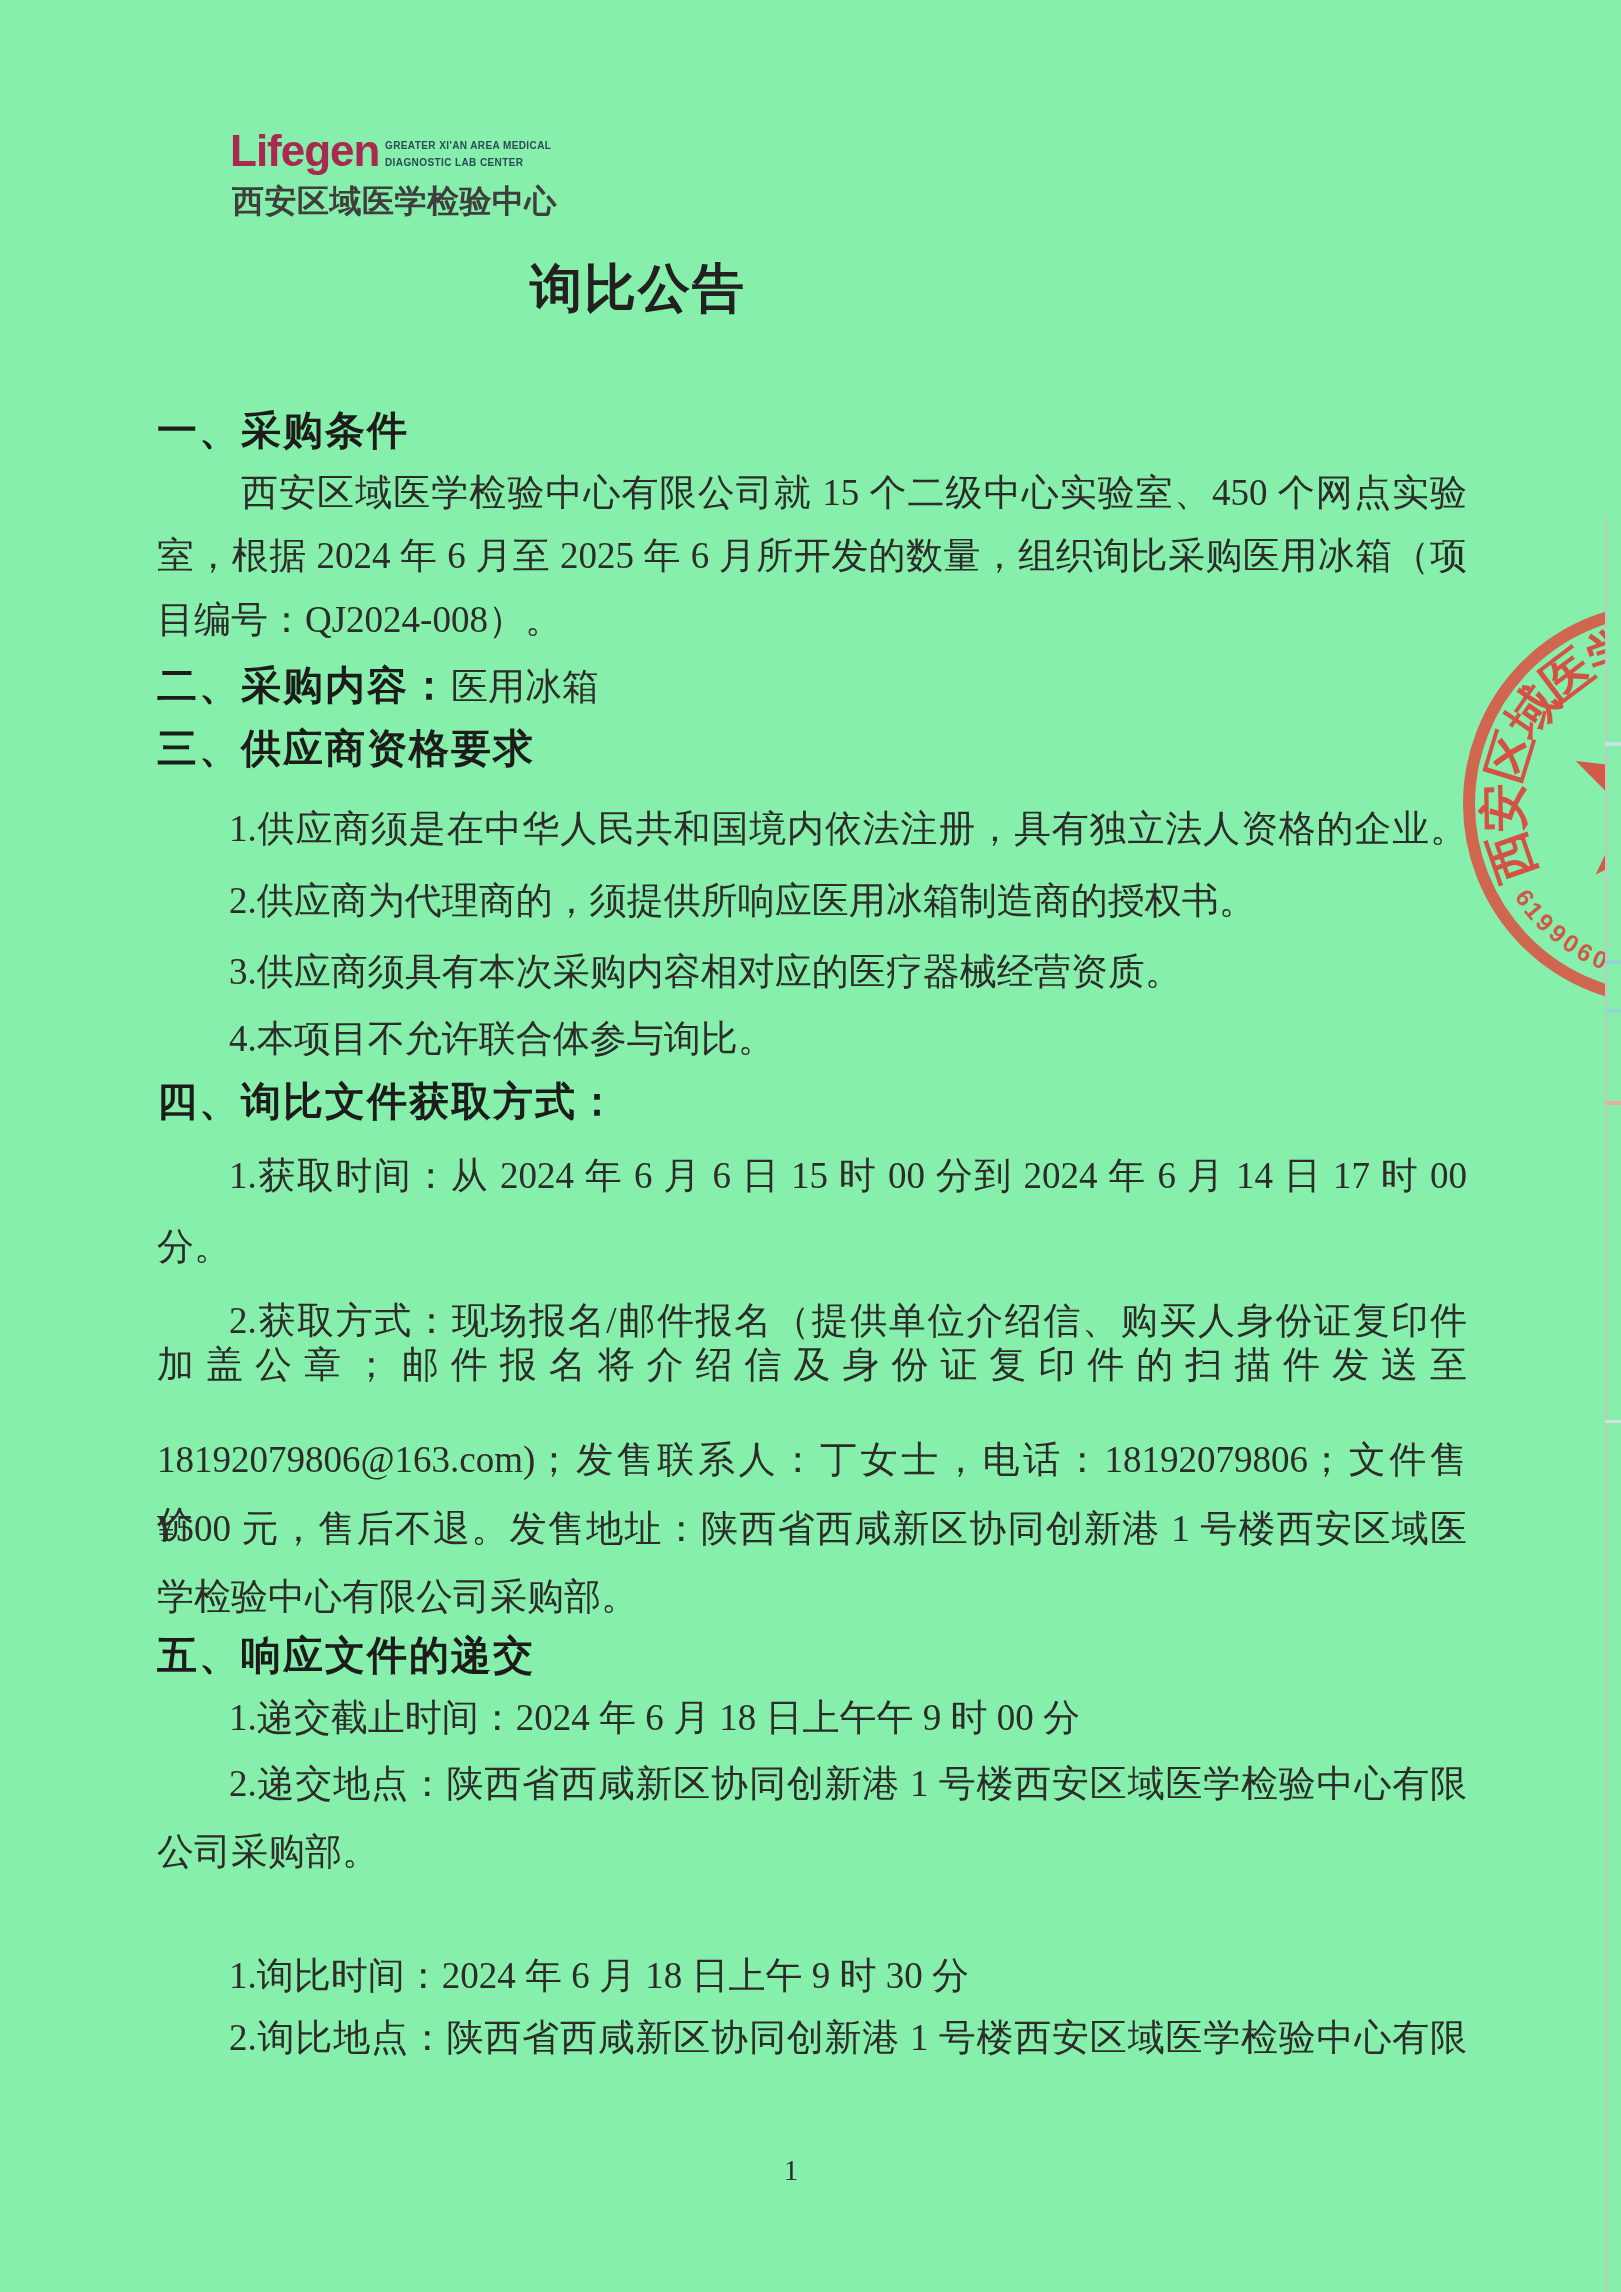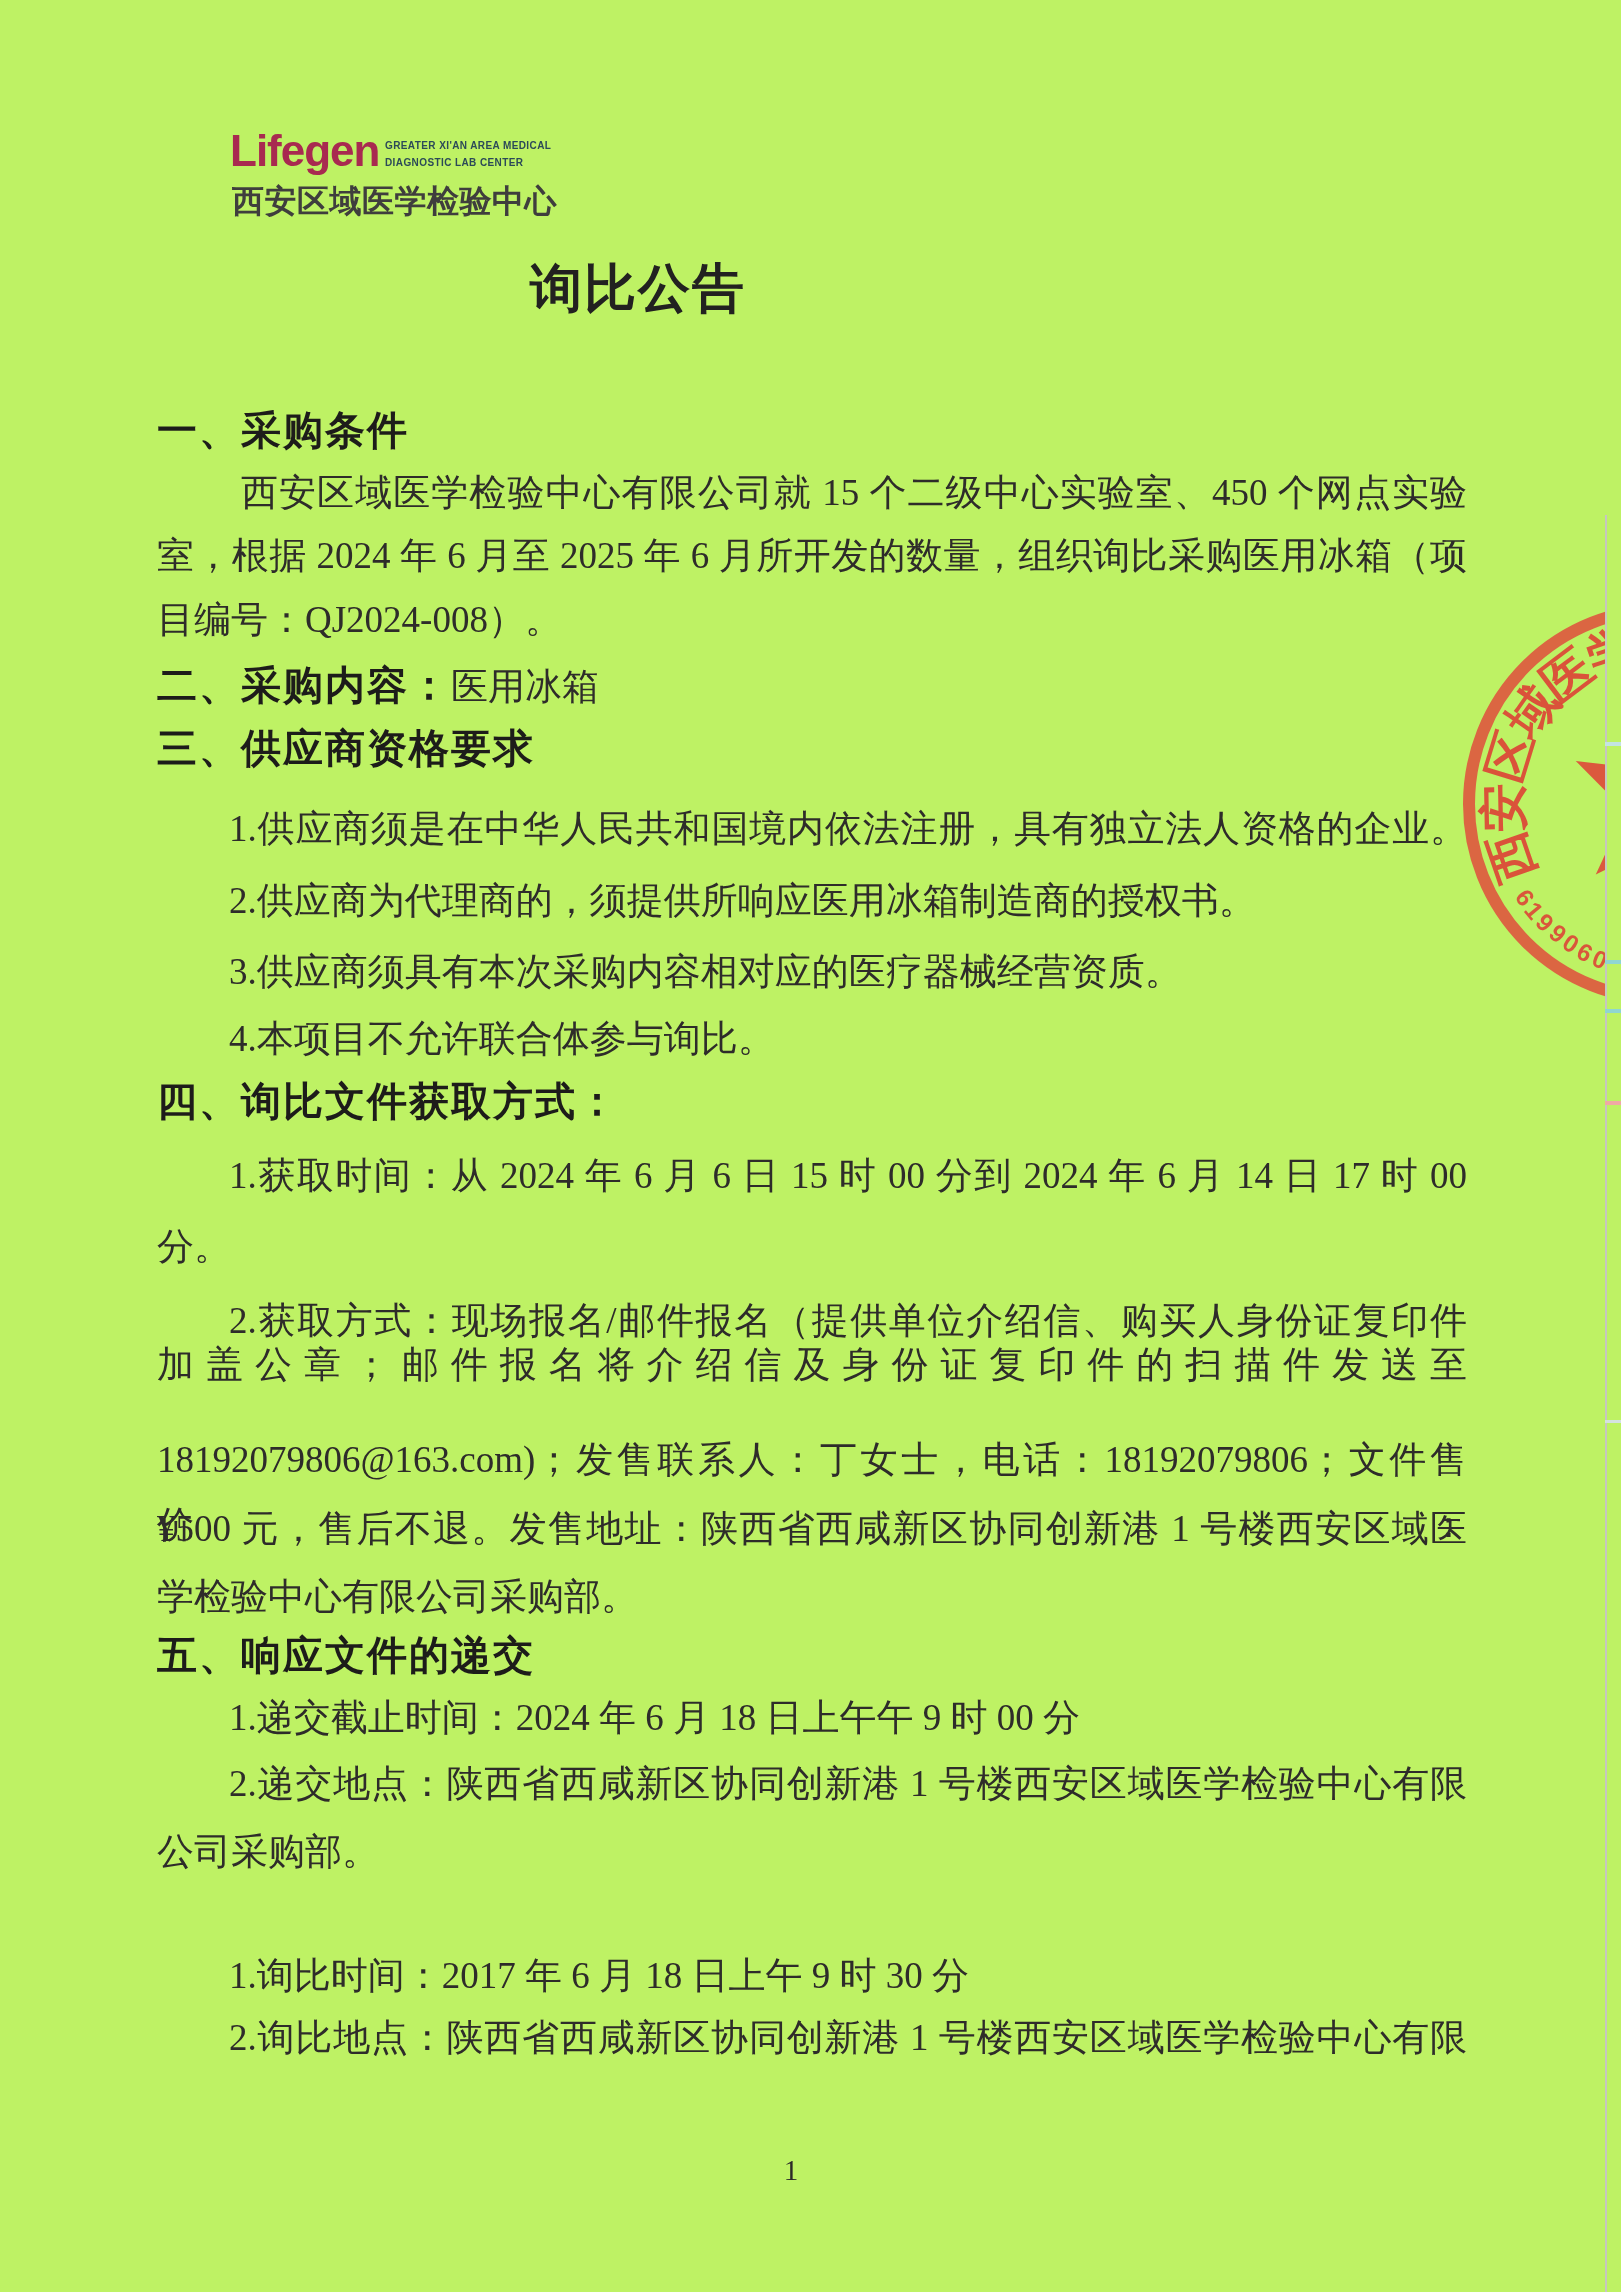--- a/index.html
+++ b/index.html
@@ -1,18 +1,18 @@
 <!DOCTYPE html>
 <html><head>
 <meta charset="utf-8">
 <style>
   html,body { margin:0; padding:0; background:#9a9a9a; }
   .page {
     position:relative; width:1621px; height:2293px; margin:0 auto;
-    background:#bef264; overflow:hidden;
+    background:#86efac; overflow:hidden;
     font-family:"Liberation Serif","DejaVu Serif",serif;
     color:#2e2c2a;
   }
 
   
   .logo { position:absolute; left:228px; top:125px; }
   .logo-brand {
     position:absolute; left:2px; top:2px;
     font-family:"Liberation Sans","DejaVu Sans",sans-serif;
     font-weight:700; font-size:44px; line-height:47px; letter-spacing:-1px;
@@ -129,21 +129,21 @@
       <div class="doc-line" style="top: 1214px;">分。</div>
       <div class="doc-line just" style="top: 1288px; text-indent: 72px;">2.获取方式：现场报名/邮件报名（提供单位介绍信、购买人身份证复印件</div>
       <div class="doc-line just" style="top: 1332px;">加盖公章；邮件报名将介绍信及身份证复印件的扫描件发送至</div>
       <div class="doc-line just" style="top: 1427px;">18192079806@163.com)；发售联系人：丁女士，电话：18192079806；文件售价：</div>
       <div class="doc-line just" style="top: 1496px;">¥500 元，售后不退。发售地址：陕西省西咸新区协同创新港 1 号楼西安区域医</div>
       <div class="doc-line" style="top: 1564px;">学检验中心有限公司采购部。</div>
       <div class="doc-heading" style="top: 1623px;">五、响应文件的递交</div>
       <div class="doc-line" style="top: 1685px; text-indent: 72px;">1.递交截止时间：2024 年 6 月 18 日上午午 9 时 00 分</div>
       <div class="doc-line just" style="top: 1751px; text-indent: 72px;">2.递交地点：陕西省西咸新区协同创新港 1 号楼西安区域医学检验中心有限</div>
       <div class="doc-line" style="top: 1819px;">公司采购部。</div>
-      <div class="doc-line" style="top: 1943px; text-indent: 72px;">1.询比时间：2017 年 6 月 18 日上午 9 时 30 分</div>
+      <div class="doc-line" style="top: 1943px; text-indent: 72px;">1.询比时间：2024 年 6 月 18 日上午 9 时 30 分</div>
       <div class="doc-line just" style="top: 2005px; text-indent: 72px;">2.询比地点：陕西省西咸新区协同创新港 1 号楼西安区域医学检验中心有限</div>
     </div>
 
   <div class="seal-clip">
     <div class="seal-ring"></div>
     <svg class="seal-star" width="216" height="216" viewBox="-110 -110 220 220">
       <polygon transform="rotate(8)" fill="rgba(224,62,54,.85)" points="0,-100 23.5,-32.4 95.1,-30.9 38,12.4 58.8,80.9 0,40 -58.8,80.9 -38,12.4 -95.1,-30.9 -23.5,-32.4"></polygon>
     </svg>
     <div id="seal-arc">
         <span class="seal-ch" style="left: 1511px; top: 856px; transform: rotate(-109deg);">西</span>

